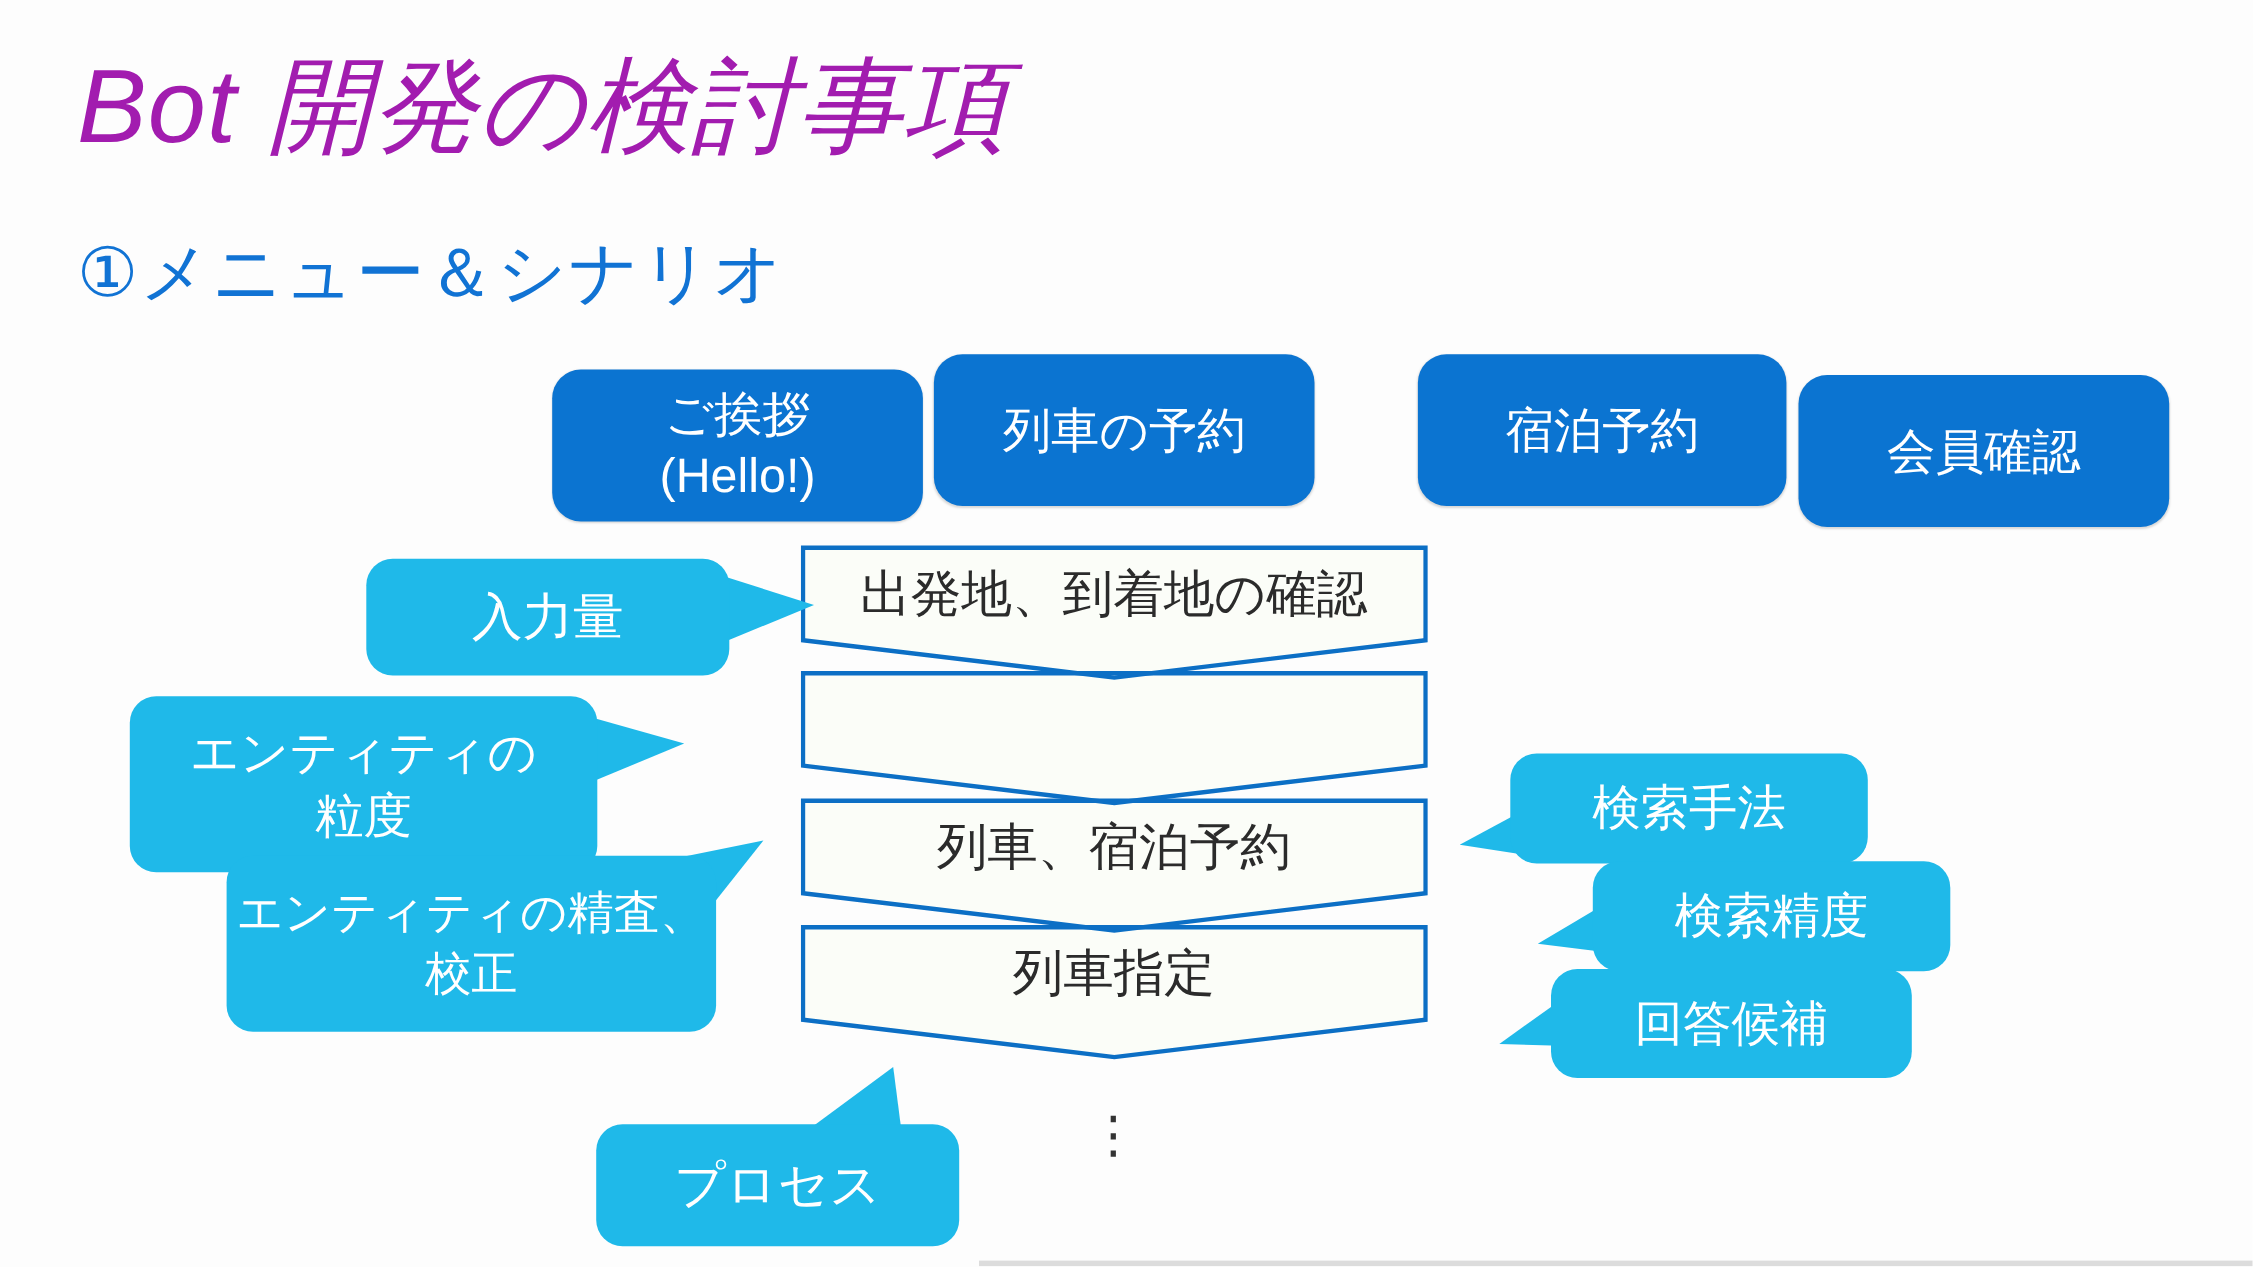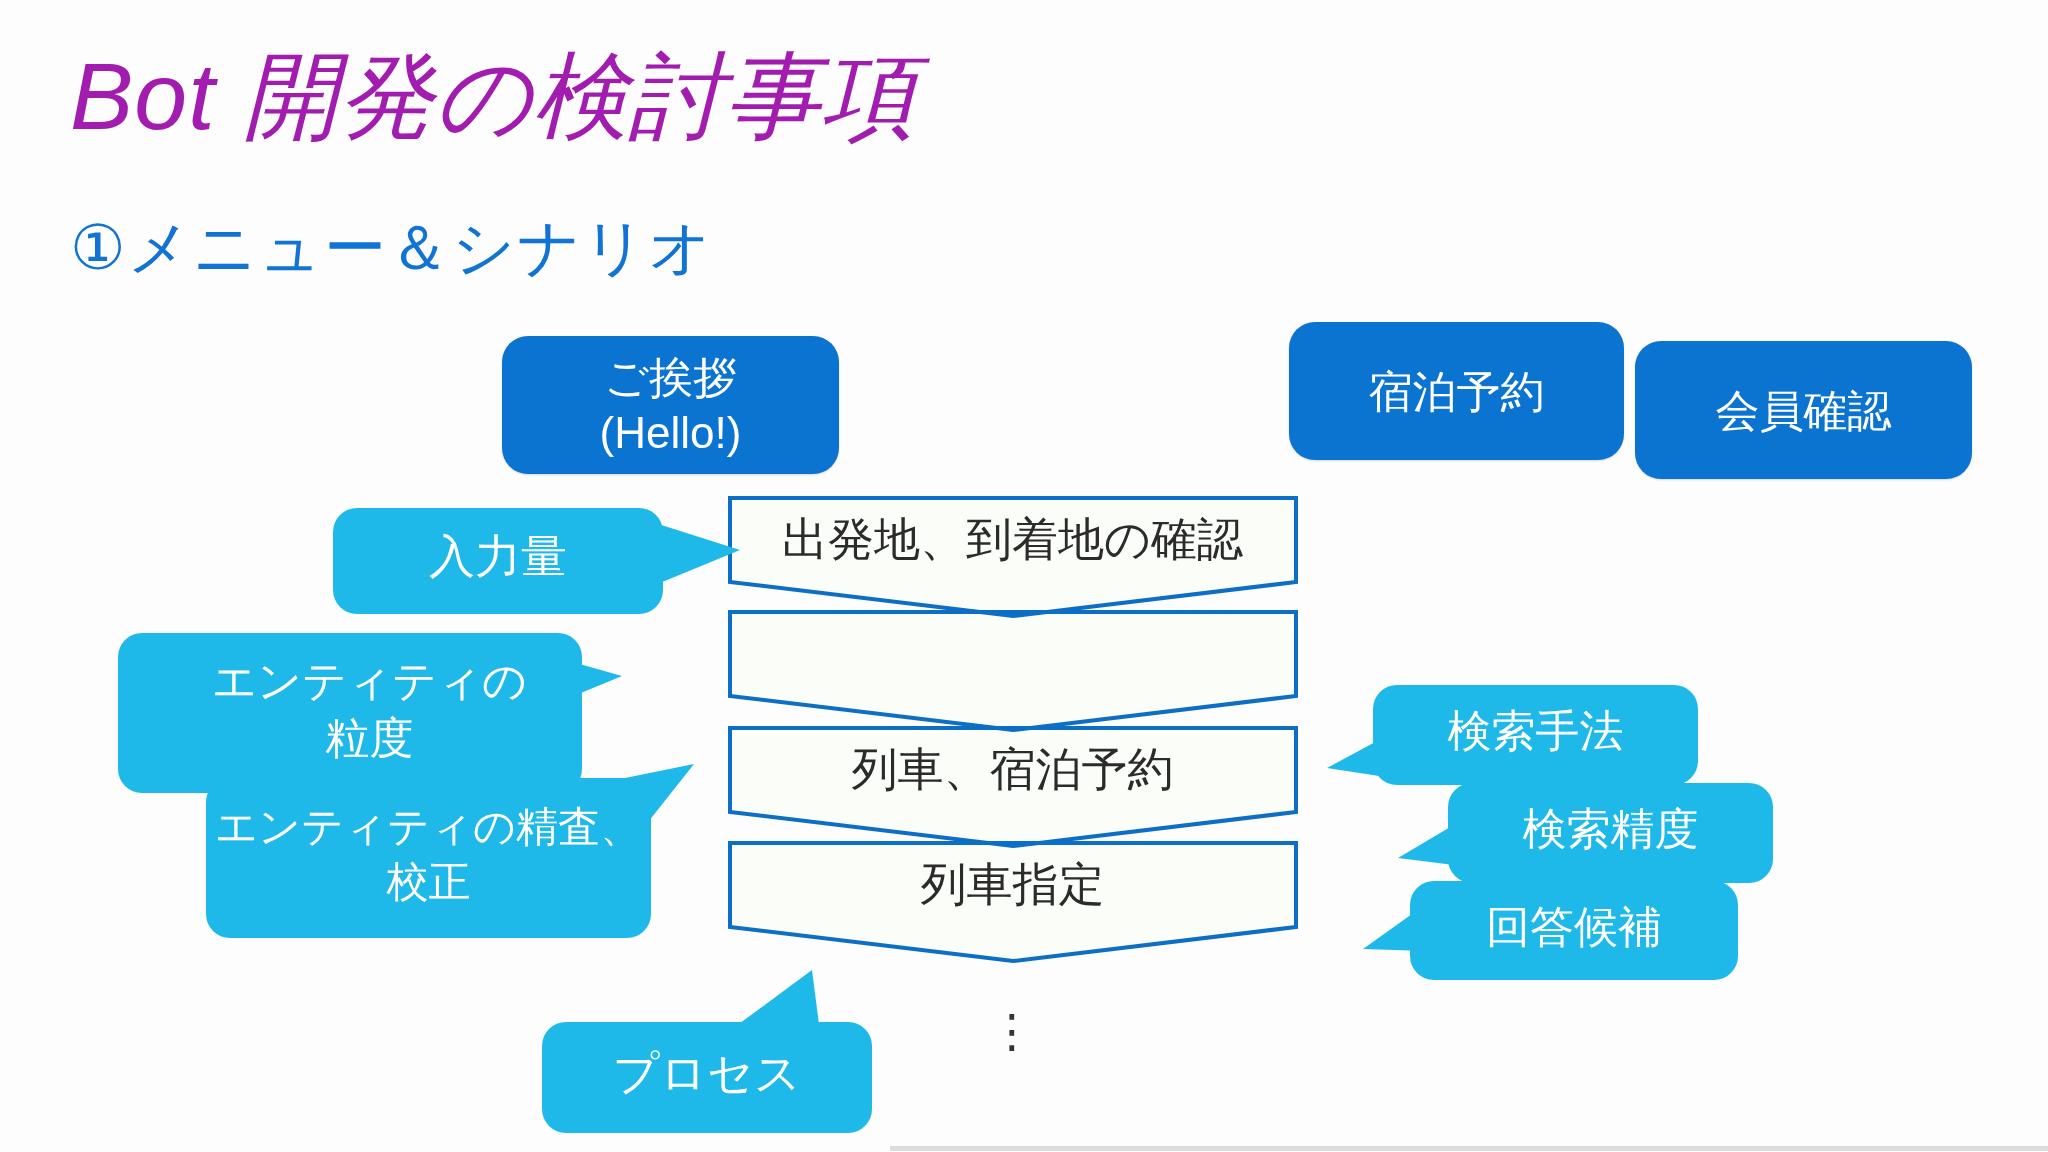--- a/index.html
+++ b/index.html
@@ -31,39 +31,42 @@
     font-size:46px;color:#2b2b2b;text-align:center;white-space:nowrap;
   }
   .ellipsis{
     font-size:46px;color:#333333;text-align:center;line-height:1;
   }
   .bubble{
     background:#1fb9e9;border-radius:24px;color:#ffffff;
     display:flex;flex-direction:column;align-items:center;justify-content:center;
     text-align:center;font-size:46px;line-height:1.3;
   }
-  .bubble .line{display:block;font-family:Liberation Mono, monospace;}
+  .bubble .line{display:block;}
   .bubble.small{font-size:44px;}
   .bubble.tight{font-size:42px;}
   svg.layer{position:absolute;pointer-events:none;}
   .bottom-divider{
     left:890px;top:1146px;width:1158px;height:5px;background:#dcdcdc;
   }
 </style>
 </head>
 <body>
 
 <div class="stage">
 
   <div class="abs title">Bot 開発の検討事項</div>
   <div class="abs subtitle">①メニュー＆シナリオ</div>
 
   <div class="abs btn" style="left:458px;top:336px;width:337px;height:138px;margin-left:44px;">
     <span class="line">ご挨拶</span>
     <span class="line">(Hello!)</span>
+  </div>
+  <div class="abs btn" style="left:849px;top:322px;width:346px;height:138px;">
+    <span class="line">列車の予約</span>
   </div>
   <div class="abs btn" style="left:1245px;top:322px;width:335px;height:138px;margin-left:44px;">
     <span class="line">宿泊予約</span>
   </div>
   <div class="abs btn" style="left:1635px;top:322px;width:337px;height:138px;margin-top:19px;">
     <span class="line">会員確認</span>
   </div>
 
   <svg class="layer" style="left:728px;top:494px;" width="570" height="505" viewBox="0 0 570 505">
     <g fill="#fbfdf8" stroke="none">
@@ -94,21 +97,21 @@
       <polygon points="728,1032 812,970 820,1032"></polygon>
       <polygon points="1327,768 1392,733 1392,778"></polygon>
       <polygon points="1398,858 1462,820 1462,866"></polygon>
       <polygon points="1363,949 1426,904 1426,951"></polygon>
     </g>
   </svg>
 
   <div class="abs bubble" style="left:333px;top:508px;width:330px;height:106px;">
     <span class="line">入力量</span>
   </div>
-  <div class="abs bubble small" style="left:118px;top:633px;width:425px;height:160px;padding-left:39px;">
+  <div class="abs bubble small" style="left:118px;top:633px;width:425px;height:160px;">
     <span class="line">エンティティの</span>
     <span class="line">粒度</span>
   </div>
   <div class="abs bubble tight" style="left:206px;top:778px;width:445px;height:160px;">
     <span class="line">エンティティの精査、</span>
     <span class="line">校正</span>
   </div>
   <div class="abs bubble" style="left:542px;top:1022px;width:330px;height:111px;">
     <span class="line">プロセス</span>
   </div>

